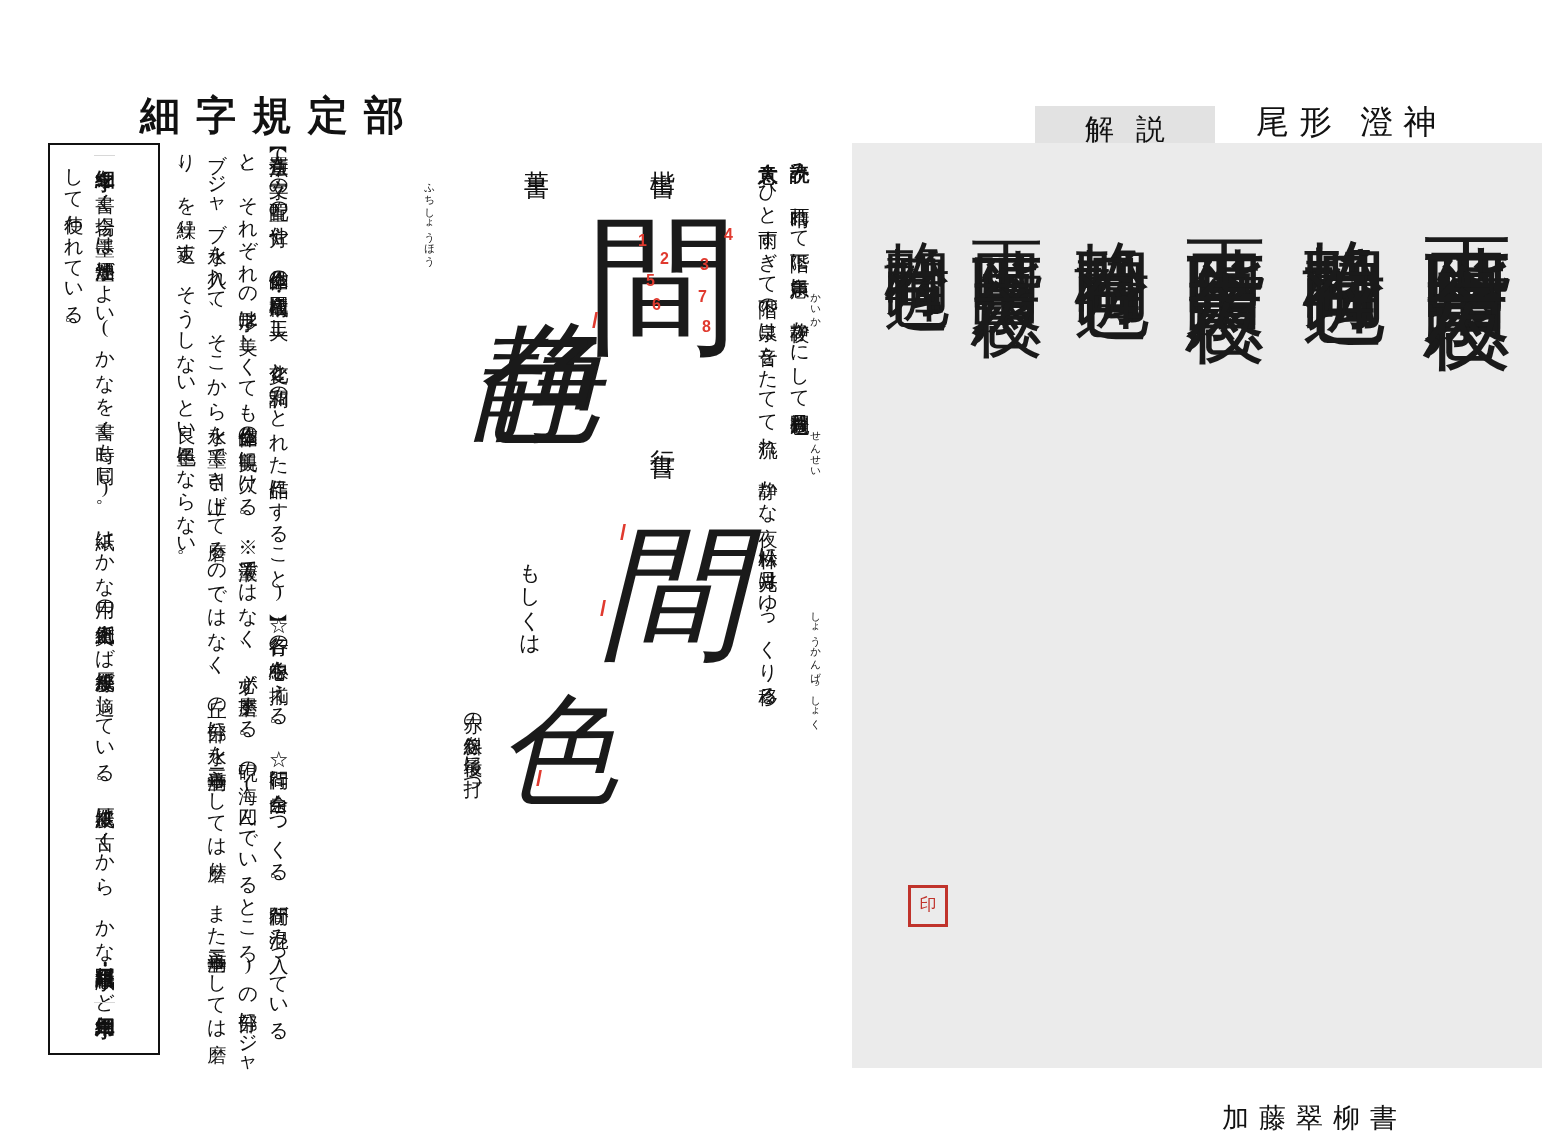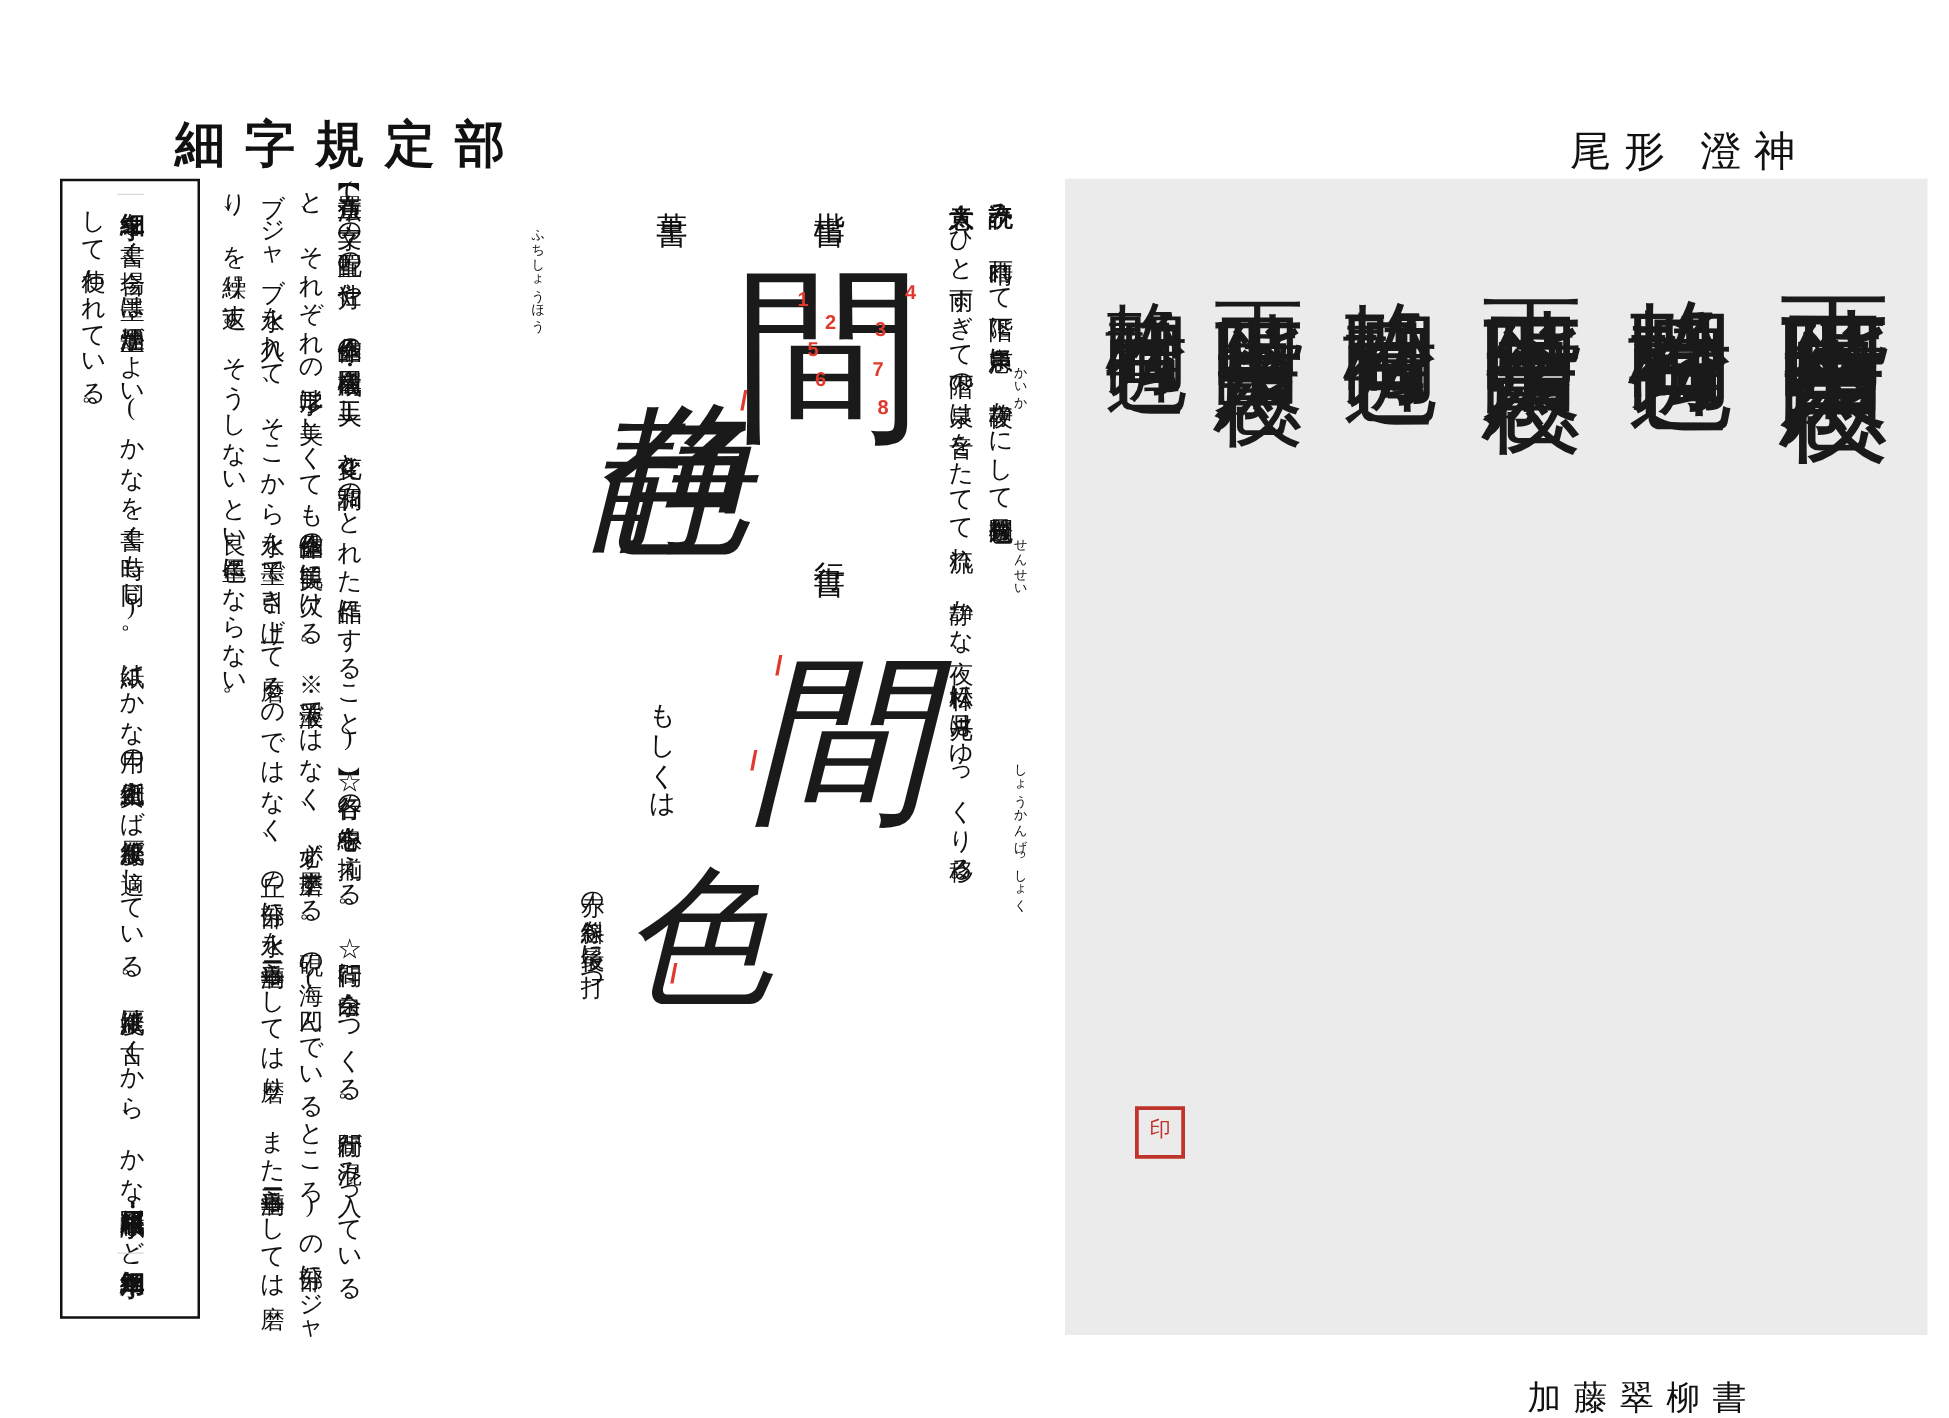--- a/index.html
+++ b/index.html
@@ -267,20 +267,21 @@
     font-weight: bold;
   }
 </style>
 </head>
 <body>
 
 <div id="page">
 
   <div id="header">
     <div id="dept-title">細字規定部</div>
+    <div id="kaisetsu-badge">解説</div>
     <div id="author-name">尾形 澄神</div>
   </div>
 
   <div id="calligraphy-panel">
     <div class="calli-col" id="calli-col-0">雨晴階下泉声急夜</div>
     <div class="calli-col" id="calli-col-1">静松間月色遅</div>
     <div class="calli-col" id="calli-col-2">雨晴階下泉声急夜</div>
     <div class="calli-col" id="calli-col-3">静松間月色遅</div>
     <div class="calli-col" id="calli-col-4">雨晴階下泉声急夜</div>
     <div class="calli-col" id="calli-col-5">静松間月色遅</div>

